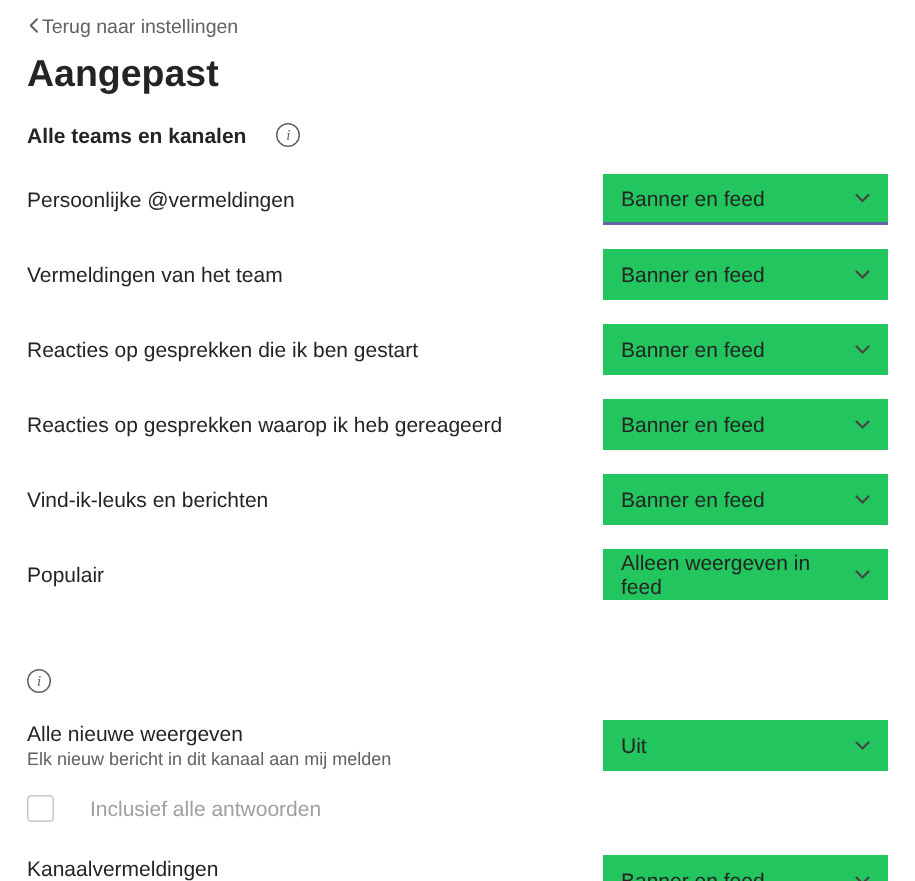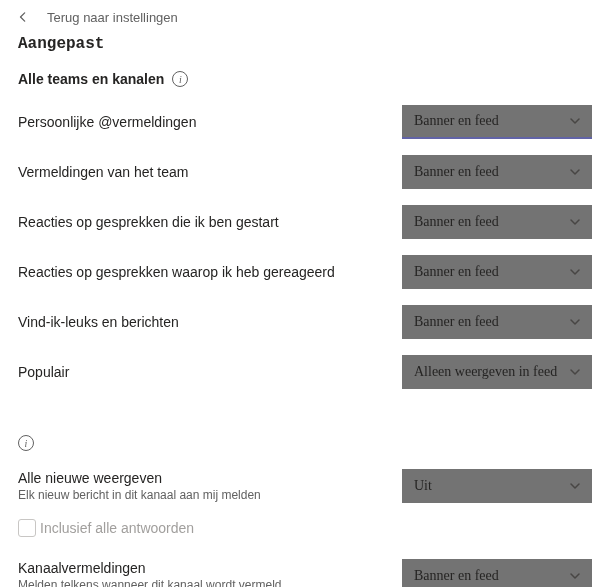--- a/index.html
+++ b/index.html
@@ -6,38 +6,37 @@
     body {
       font-family: "Segoe UI", -apple-system, BlinkMacSystemFont, sans-serif;
       background: #fff;
       color: #252423;
       width: 610px;
       padding: 10px 18px 18px 18px;
     }
     .back-link {
       display: flex;
       align-items: center;
-      gap: 19px;
+      gap: 0;
       color: #616161;
       font-size: 13px;
       cursor: pointer;
       margin-bottom: 10px;
     }
     .back-link svg { width: 10px; height: 10px; }
     h1.page-title {
-      font-size: 16px;
+      font-size: 25px;
       font-weight: 700;
       color: #252423;
       margin-bottom: 18px;
-      font-family: Liberation Mono, monospace;
     }
     .section-header {
       display: flex;
       align-items: center;
-      gap: 8px;
+      gap: 20px;
       font-size: 14px;
       font-weight: 700;
       color: #252423;
       margin-bottom: 18px;
     }
     .info-icon {
       display: inline-flex;
       align-items: center;
       justify-content: center;
       width: 16px;
@@ -67,43 +66,42 @@
       color: #616161;
       margin-top: 2px;
     }
     .select {
       display: flex;
       align-items: center;
       justify-content: space-between;
       width: 190px;
       height: 34px;
       padding: 0 10px 0 12px;
-      background: #737373;
+      background: #22c55e;
       border-bottom: 1px solid transparent;
       font-size: 14px;
       color: #252423;
       cursor: pointer;
-      font-family: Liberation Serif, serif;
     }
     .select.active {
       border-bottom: 2px solid #6264a7;
     }
     .chevron {
       width: 14px;
       height: 14px;
       display: inline-flex;
       align-items: center;
       justify-content: center;
     }
     .chevron svg { width: 12px; height: 12px; stroke: #484644; }
     .section-gap { height: 30px; }
     .checkbox-row {
       display: flex;
       align-items: center;
-      gap: 4px;
+      gap: 24px;
       margin: 8px 0 22px 0;
     }
     .checkbox-box {
       width: 18px;
       height: 18px;
       border: 1px solid #c8c6c4;
       border-radius: 3px;
       background: #fff;
     }
     .checkbox-label {

